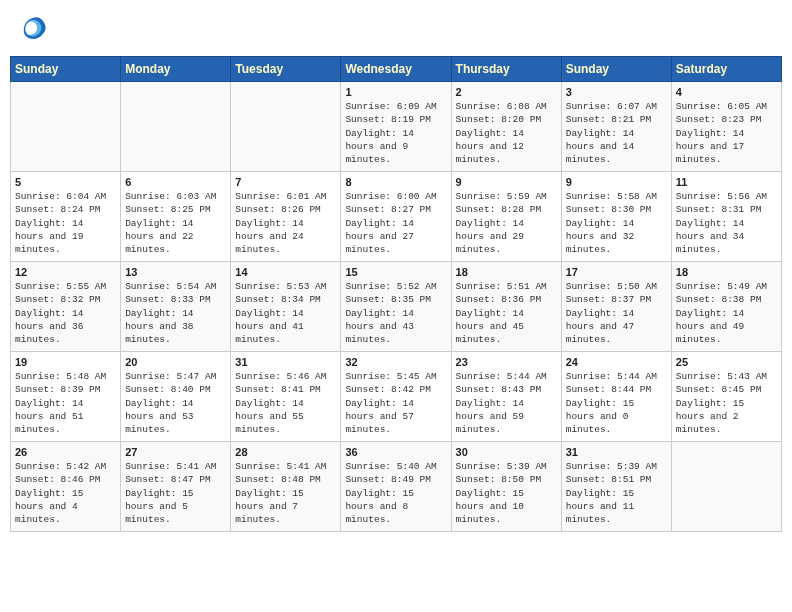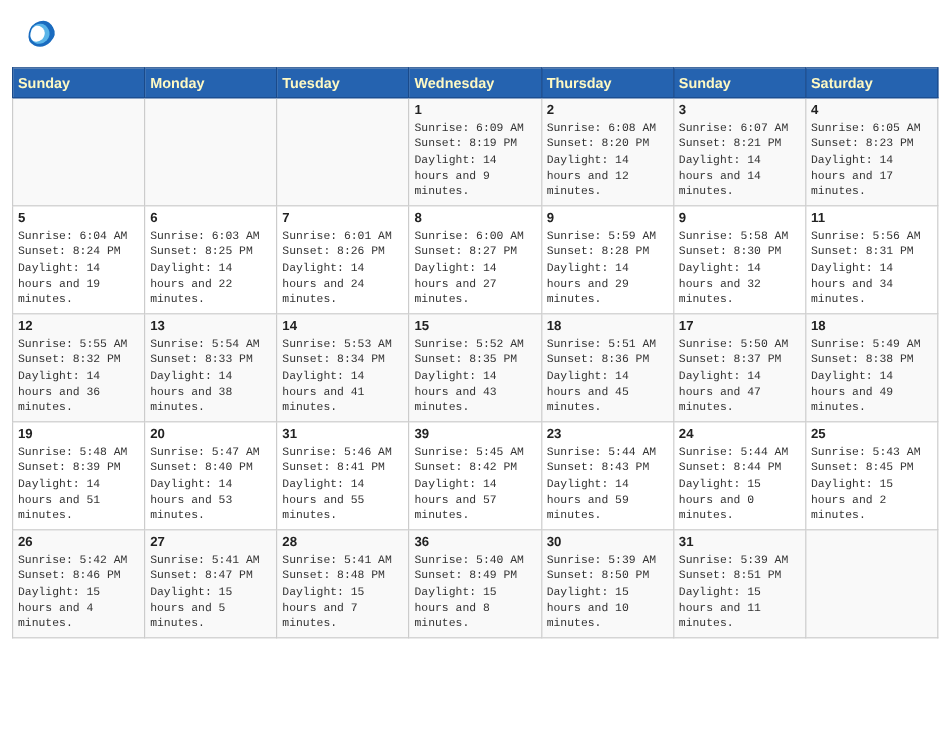--- a/index.html
+++ b/index.html
@@ -296,21 +296,21 @@
       </td>
         <td>
         <div class="day-number">31</div>
         <div class="day-info">
           Sunrise: 5:46 AM<br>
           Sunset: 8:41 PM<br>
           Daylight: 14 hours and 55 minutes.
         </div>
       </td>
         <td>
-        <div class="day-number">39</div>
+        <div class="day-number">32</div>
         <div class="day-info">
           Sunrise: 5:45 AM<br>
           Sunset: 8:42 PM<br>
           Daylight: 14 hours and 57 minutes.
         </div>
       </td>
         <td>
         <div class="day-number">23</div>
         <div class="day-info">
           Sunrise: 5:44 AM<br>

